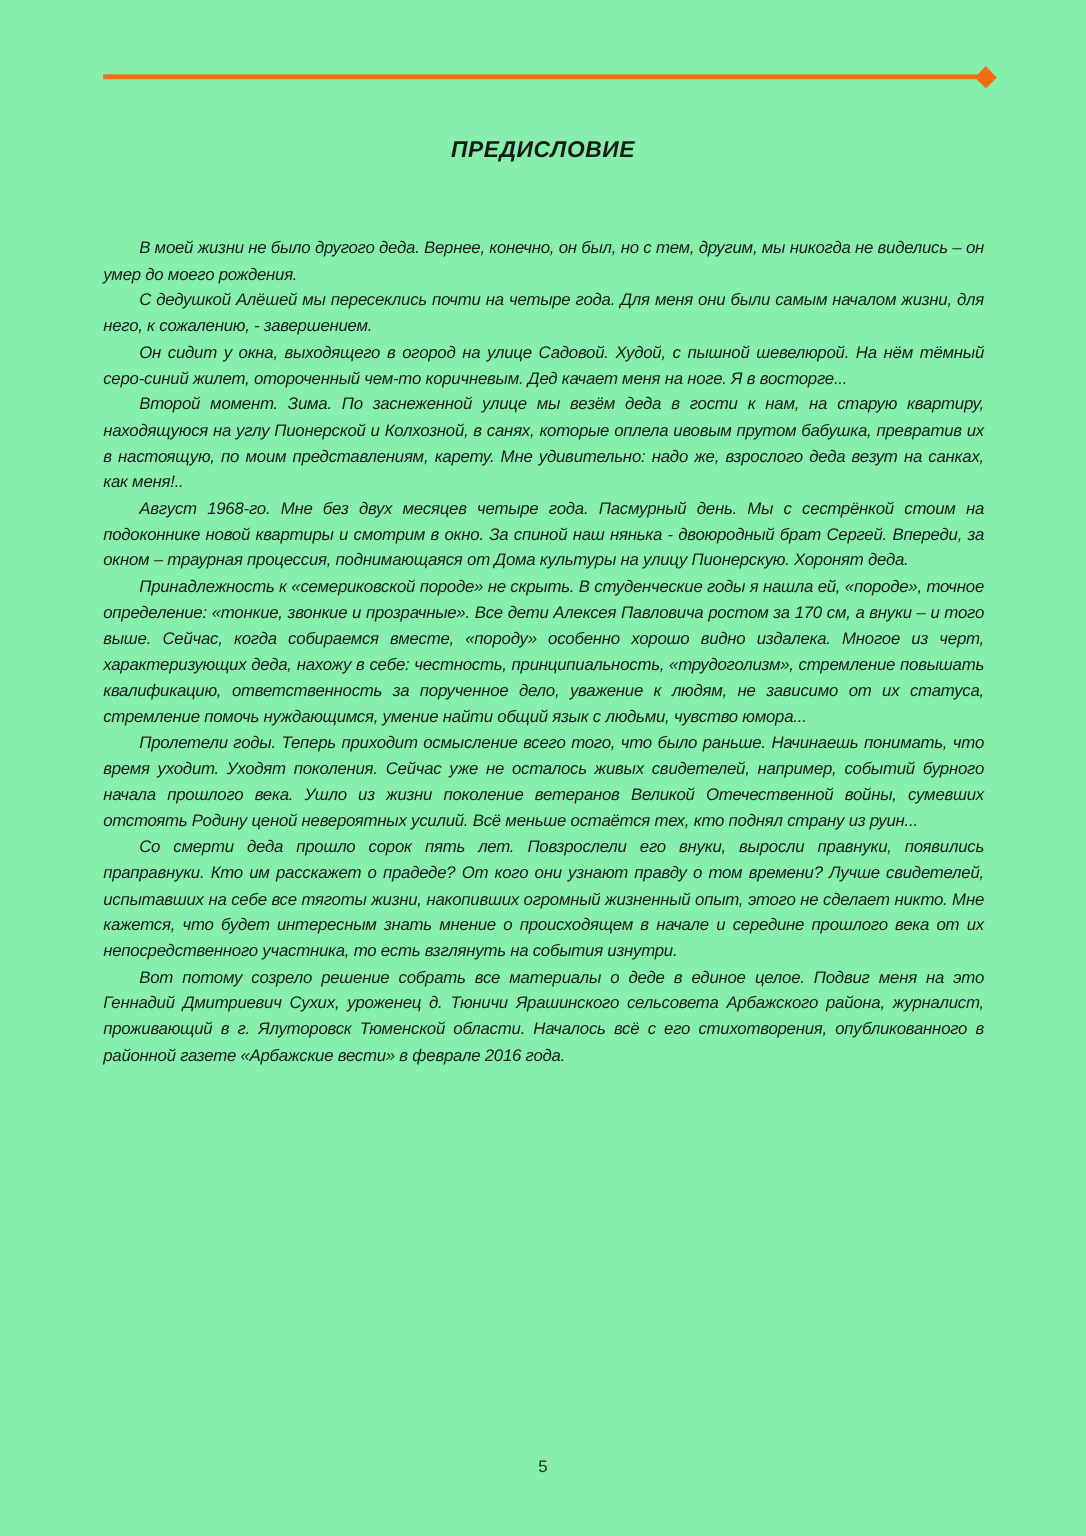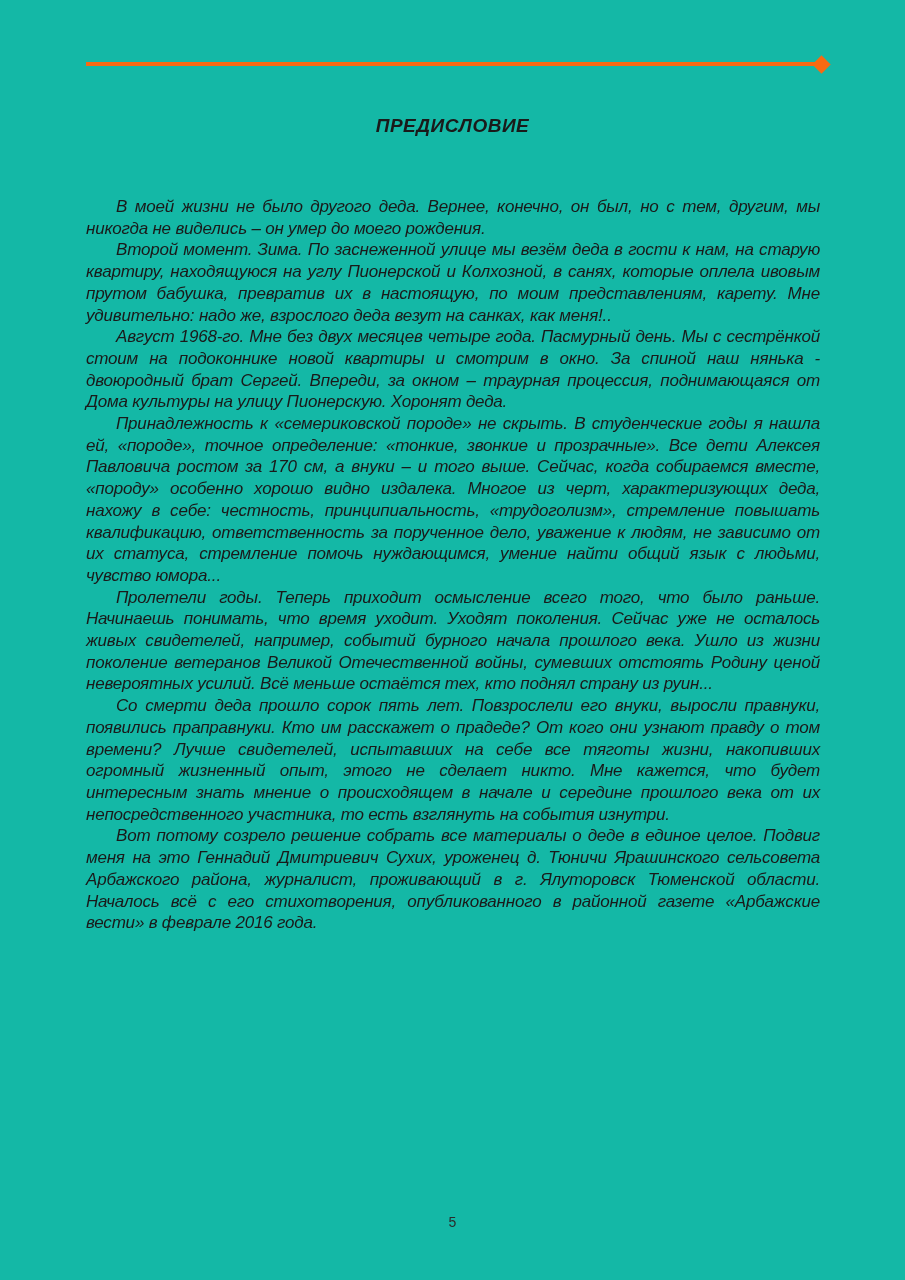--- a/index.html
+++ b/index.html
@@ -4,21 +4,21 @@
 <style>
   html, body {
     margin: 0;
     padding: 0;
     background: #ffffff;
   }
   .page {
     position: relative;
     width: 905px;
     height: 1280px;
-    background: #14b8a6;
+    background: #86efac;
     overflow: hidden;
     font-family: "Liberation Sans", sans-serif;
   }
   .top-rule {
     position: absolute;
     left: 86px;
     top: 62px;
     width: 734px;
     height: 4px;
     background: var(--accent, #f76a12);
@@ -49,21 +49,21 @@
     position: absolute;
     top: 196px;
     left: 86px;
     width: 734px;
   }
   .content p {
     margin: 0;
     text-align: justify;
     text-indent: 30px;
     font-style: italic;
-    font-size: 17px;
+    font-size: 14px;
     line-height: 21.7px;
     letter-spacing: -0.2px;
     color: var(--text, #1a1a1a);
   }
   .page-number {
     position: absolute;
     top: 1214px;
     left: 0;
     right: 0;
     text-align: center;
@@ -77,20 +77,22 @@
 <div class="page">
 
   <div class="top-rule">
     <span class="diamond"></span>
   </div>
 
   <h1 class="page-title">ПРЕДИСЛОВИЕ</h1>
 
   <div class="content">
     <p>В моей жизни не было другого деда. Вернее, конечно, он был, но с тем, другим, мы никогда не виделись – он умер до моего рождения.</p>
+    <p>С дедушкой Алёшей мы пересеклись почти на четыре года. Для меня они были самым началом жизни, для него, к сожалению, - завершением.</p>
+    <p>Он сидит у окна, выходящего в огород на улице Садовой. Худой, с пышной шевелюрой. На нём тёмный серо-синий жилет, отороченный чем-то коричневым. Дед качает меня на ноге. Я в восторге...</p>
     <p>Второй момент. Зима. По заснеженной улице мы везём деда в гости к нам, на старую квартиру, находящуюся на углу Пионерской и Колхозной, в санях, которые оплела ивовым прутом бабушка, превратив их в настоящую, по моим представлениям, карету. Мне удивительно: надо же, взрослого деда везут на санках, как меня!..</p>
     <p>Август 1968-го. Мне без двух месяцев четыре года. Пасмурный день. Мы с сестрёнкой стоим на подоконнике новой квартиры и смотрим в окно. За спиной наш нянька - двоюродный брат Сергей. Впереди, за окном – траурная процессия, поднимающаяся от Дома культуры на улицу Пионерскую. Хоронят деда.</p>
     <p>Принадлежность к «семериковской породе» не скрыть. В студенческие годы я нашла ей, «породе», точное определение: «тонкие, звонкие и прозрачные». Все дети Алексея Павловича ростом за 170 см, а внуки – и того выше. Сейчас, когда собираемся вместе, «породу» особенно хорошо видно издалека. Многое из черт, характеризующих деда, нахожу в себе: честность, принципиальность, «трудоголизм», стремление повышать квалификацию, ответственность за порученное дело, уважение к людям, не зависимо от их статуса, стремление помочь нуждающимся, умение найти общий язык с людьми, чувство юмора...</p>
     <p>Пролетели годы. Теперь приходит осмысление всего того, что было раньше. Начинаешь понимать, что время уходит. Уходят поколения. Сейчас уже не осталось живых свидетелей, например, событий бурного начала прошлого века. Ушло из жизни поколение ветеранов Великой Отечественной войны, сумевших отстоять Родину ценой невероятных усилий. Всё меньше остаётся тех, кто поднял страну из руин...</p>
     <p>Со смерти деда прошло сорок пять лет. Повзрослели его внуки, выросли правнуки, появились праправнуки. Кто им расскажет о прадеде? От кого они узнают правду о том времени? Лучше свидетелей, испытавших на себе все тяготы жизни, накопивших огромный жизненный опыт, этого не сделает никто. Мне кажется, что будет интересным знать мнение о происходящем в начале и середине прошлого века от их непосредственного участника, то есть взглянуть на события изнутри.</p>
     <p>Вот потому созрело решение собрать все материалы о деде в единое целое. Подвиг меня на это Геннадий Дмитриевич Сухих, уроженец д. Тюничи Ярашинского сельсовета Арбажского района, журналист, проживающий в г. Ялуторовск Тюменской области. Началось всё с его стихотворения, опубликованного в районной газете «Арбажские вести» в феврале 2016 года.</p>
   </div>
 
   <div class="page-number">5</div>
 

